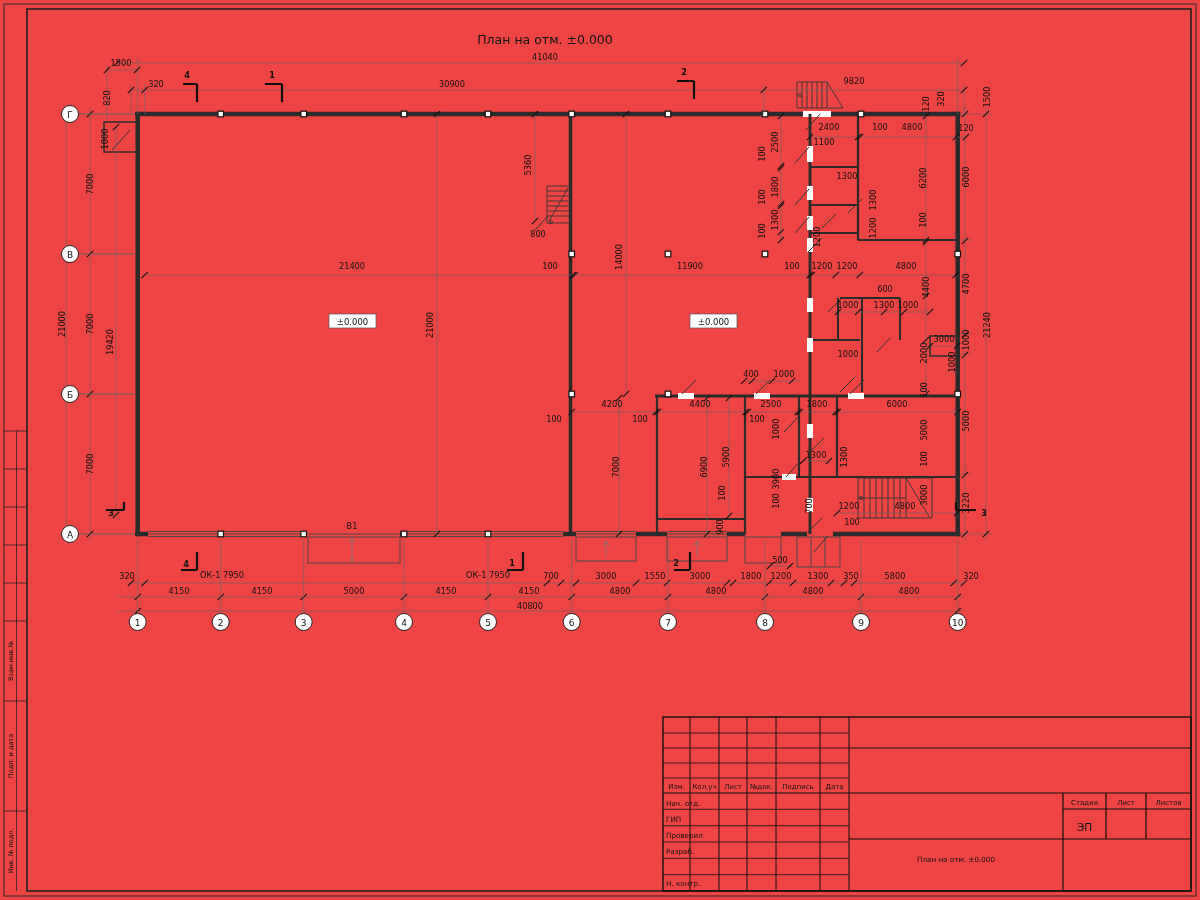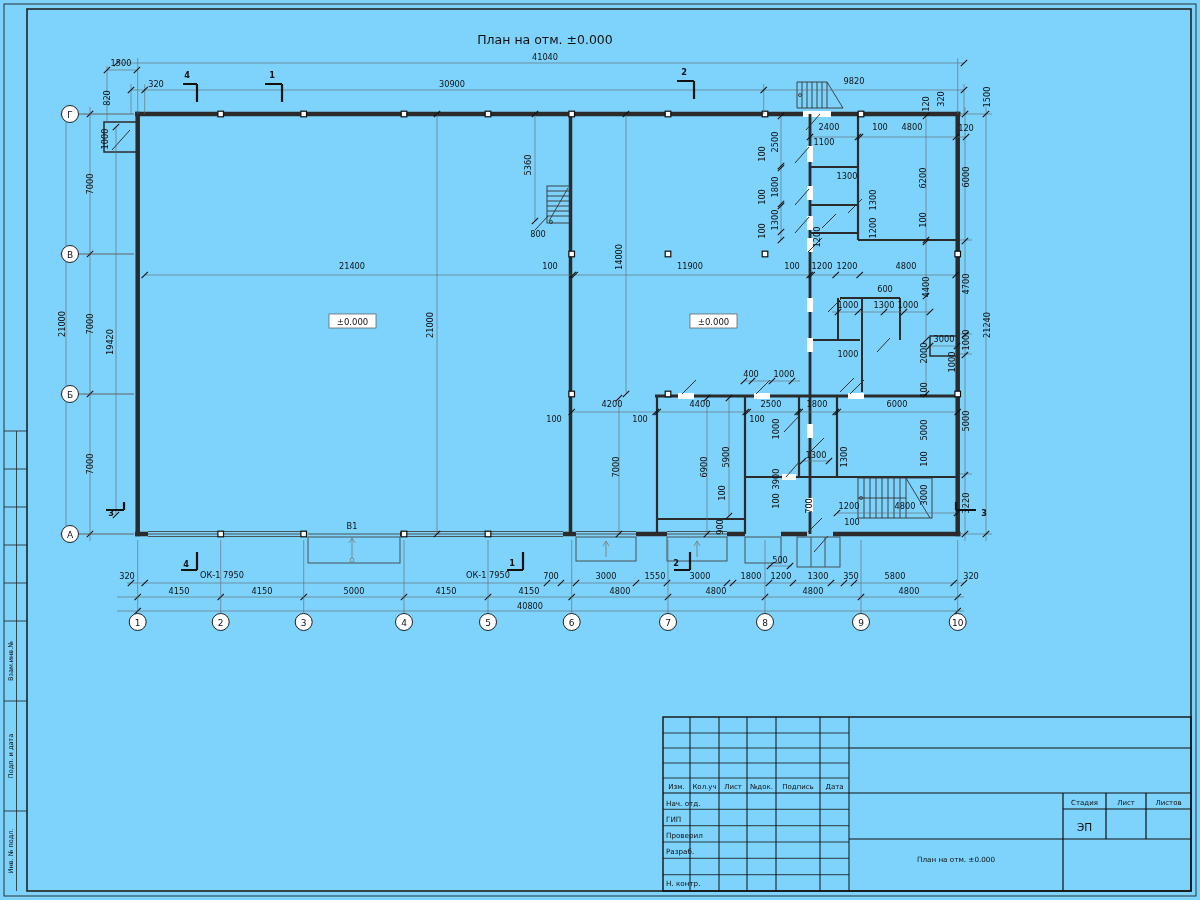--- a/index.html
+++ b/index.html
@@ -1,16 +1,16 @@
 <!DOCTYPE html>
 <html><head>
 <meta charset="utf-8">
 <style>
   html,body{margin:0;padding:0;background:#e8e8e8;}
-  .sheet{position:relative;width:1200px;height:900px;background:#7dd3fc;font-family:"DejaVu Sans",sans-serif;}
+  .sheet{position:relative;width:1200px;height:900px;background:#ef4444;font-family:"DejaVu Sans",sans-serif;}
   svg{position:absolute;left:0;top:0;}
   .dim{font-size:8.2px;fill:#111;}
   .sec{font-weight:bold;}
   .bub{fill:#fff;stroke:#222;stroke-width:1;}
   .bubt{font-size:9px;fill:#111;}
   .thin{stroke:#666;stroke-width:0.6;}
   .tick{stroke:#111;stroke-width:1.1;}
   .lvl{font-size:8.5px;fill:#111;}
   .ttl{font-size:12.5px;fill:#111;}
   .tb{font-size:7px;fill:#111;}

